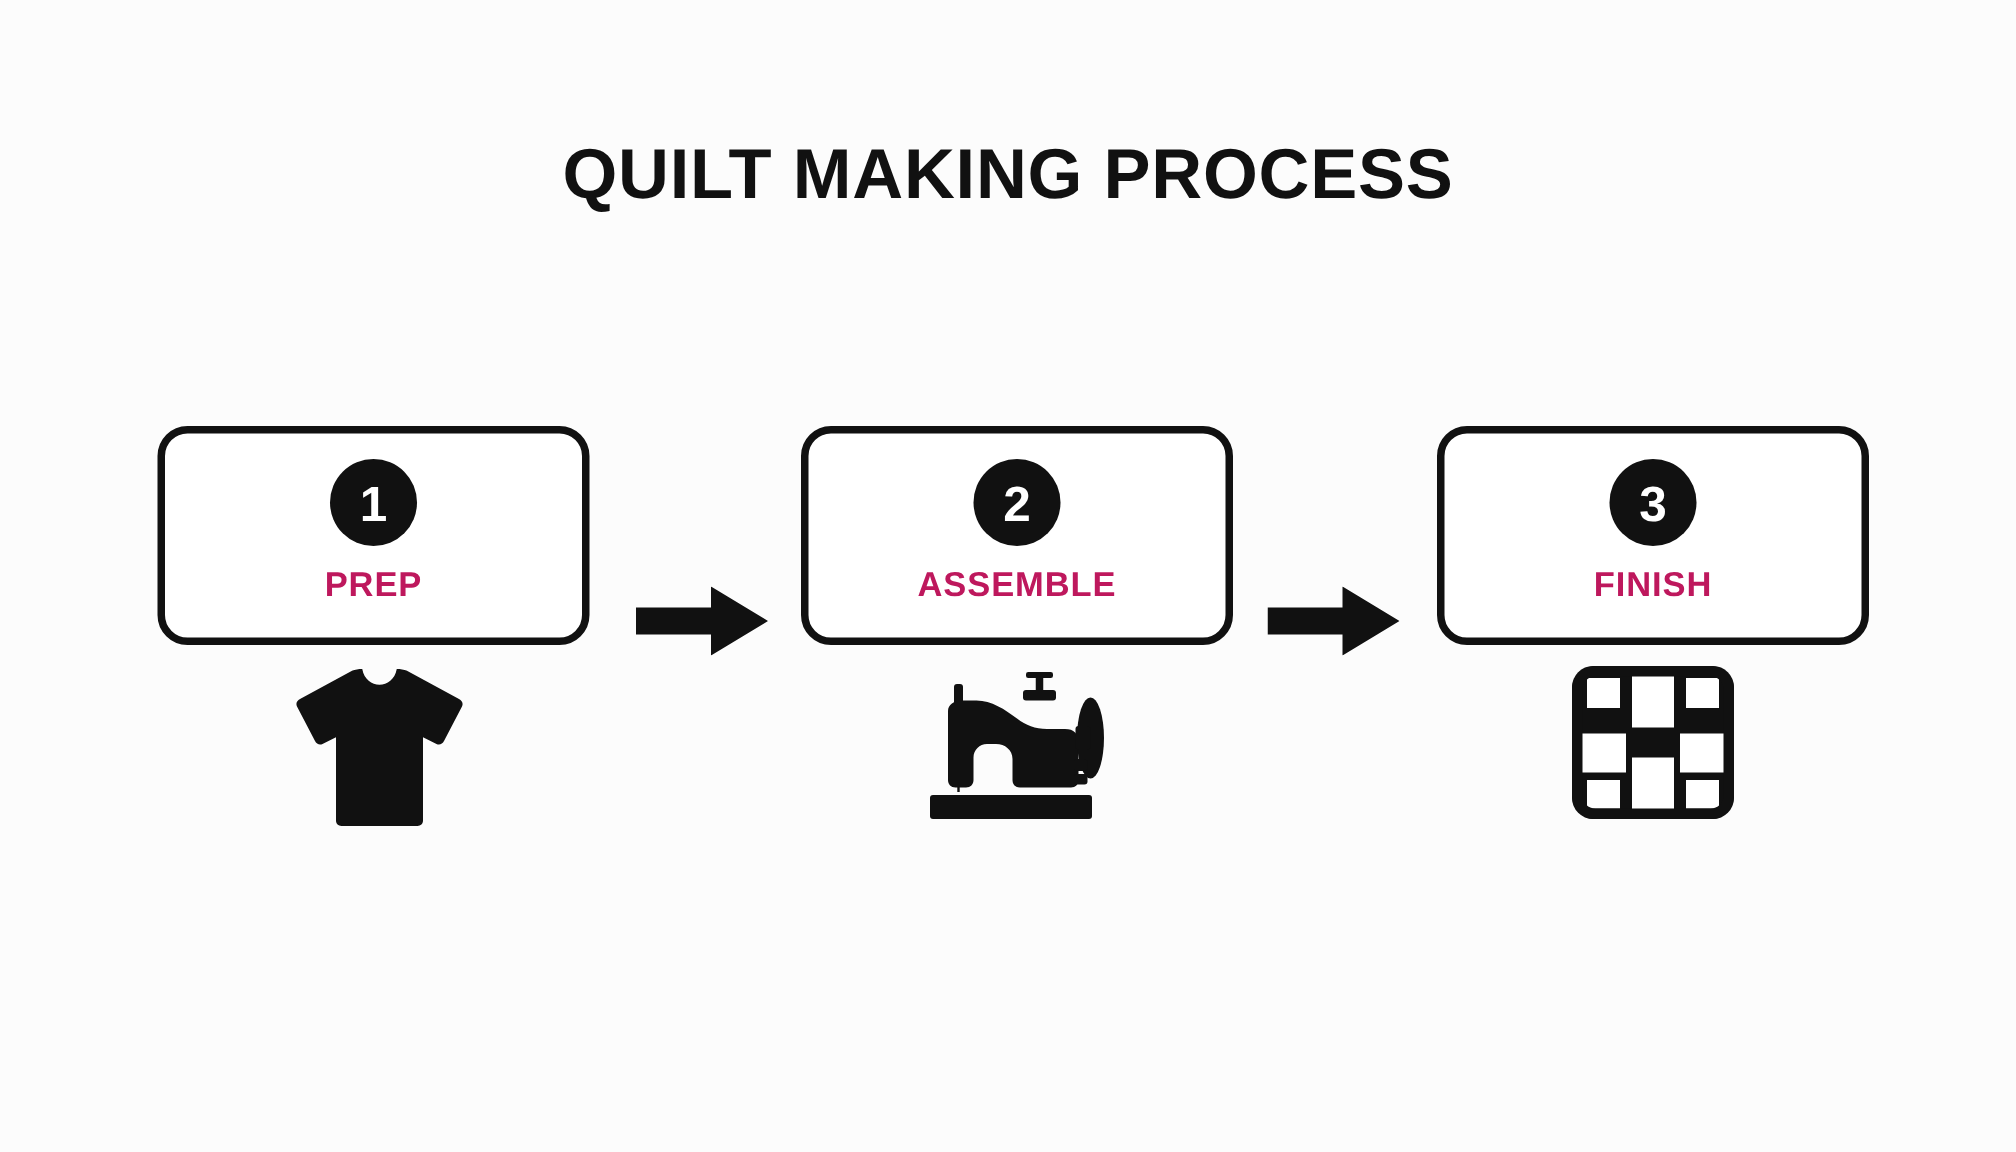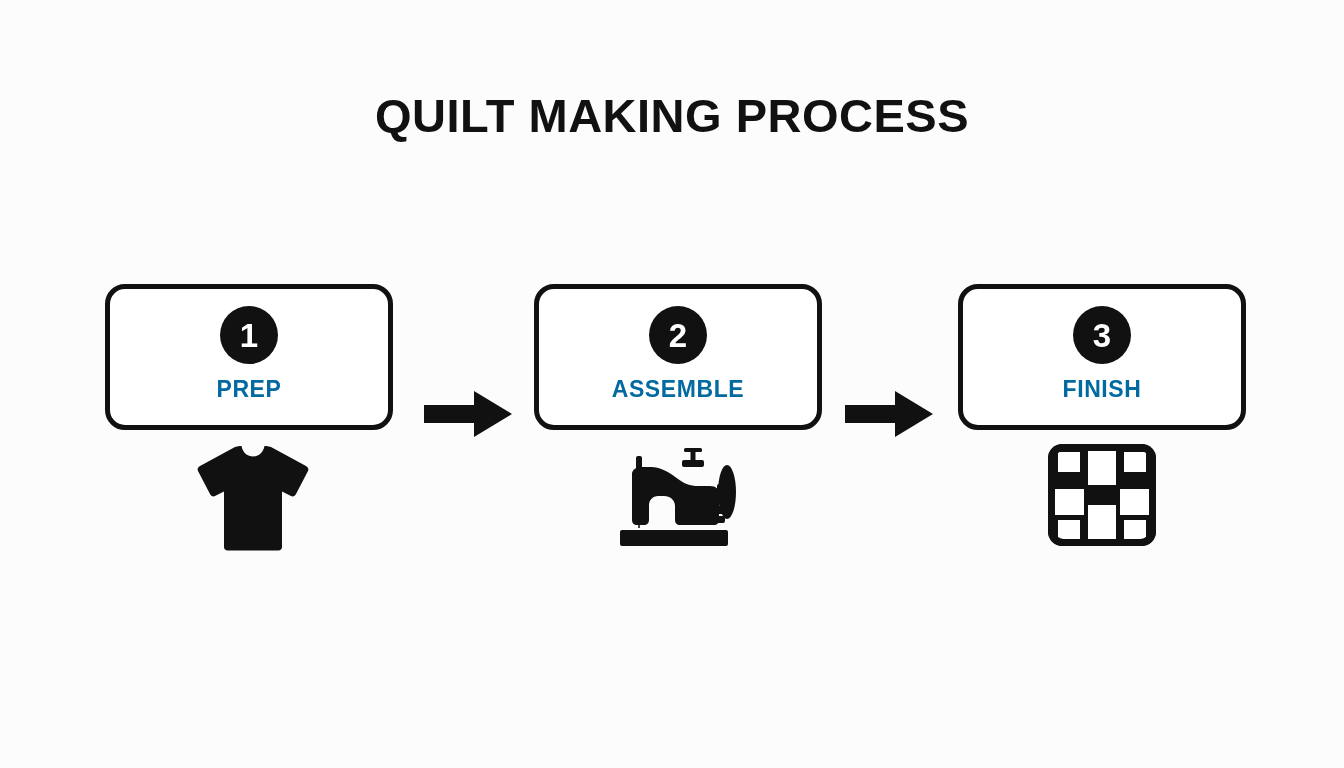--- a/index.html
+++ b/index.html
@@ -72,21 +72,21 @@
     margin-top: 17px;
     line-height: 1;
     font-family: "Liberation Sans", sans-serif;
   }
 
   .card-label {
     margin-top: 14px;
     font-size: 23px;
     font-weight: bold;
     letter-spacing: 0.6px;
-    color: #0369a1;
+    color: #be185d;
     text-transform: uppercase;
     line-height: 1;
     font-family: "Liberation Sans", sans-serif;
   }
 
   
   .icon-slot {
     position: absolute;
     top: 444px;
     display: flex;

